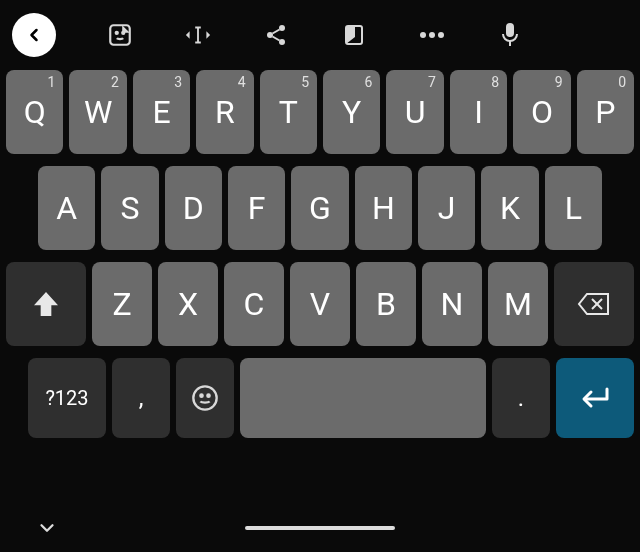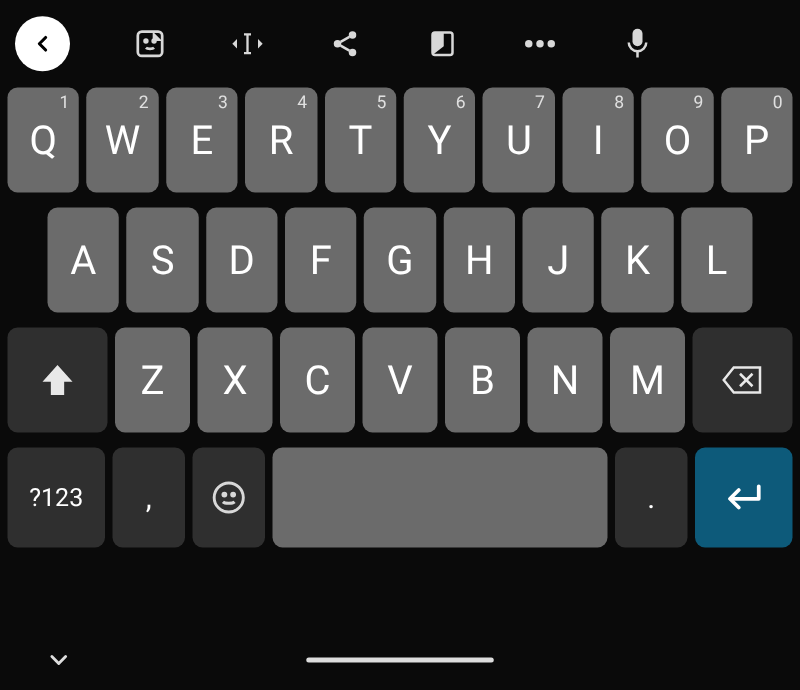--- a/index.html
+++ b/index.html
@@ -71,20 +71,21 @@
   .row3 .fn-key {
     flex: 0 0 80px;
   }
   .row4 {
     gap: 6px;
   }
   .row4 .symkey {
     flex: 0 0 78px;
     font-size: 20px;
     height: 80px;
+    margin-left: 22px;
   }
   .row4 .punct {
     flex: 0 0 58px;
     height: 80px;
     font-size: 24px;
   }
   .row4 .emoji {
     flex: 0 0 58px;
     height: 80px;
   }

